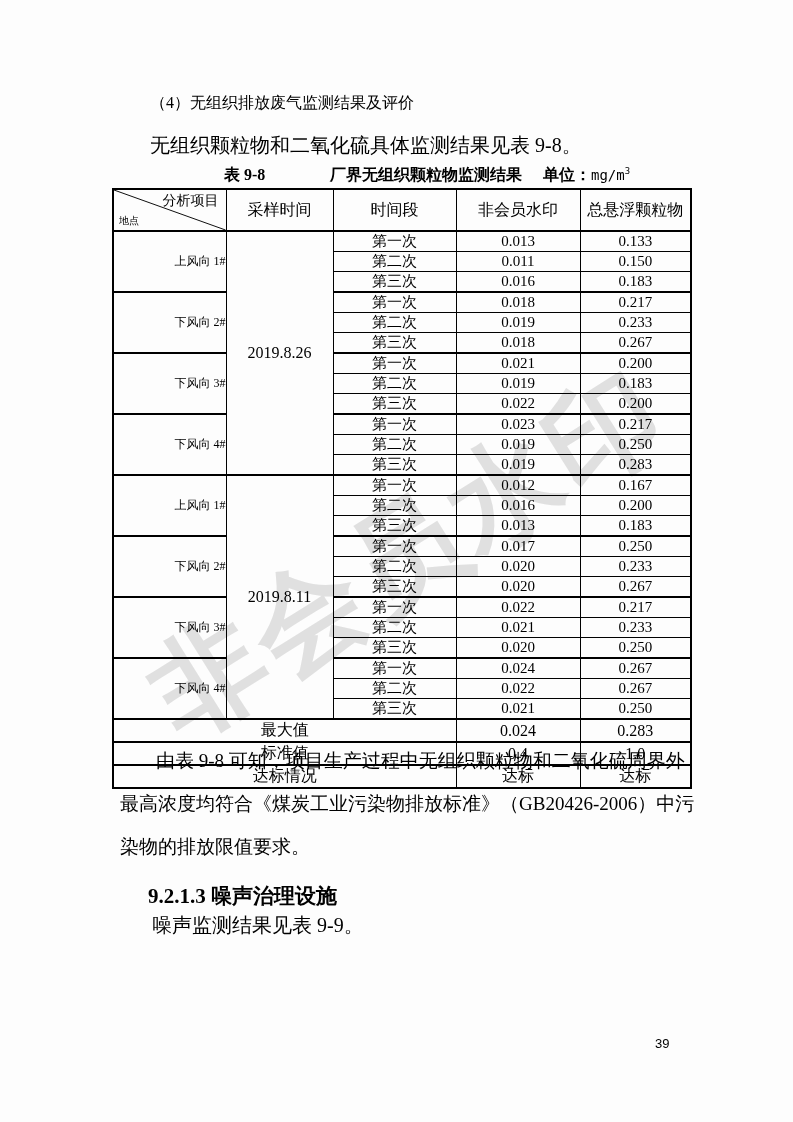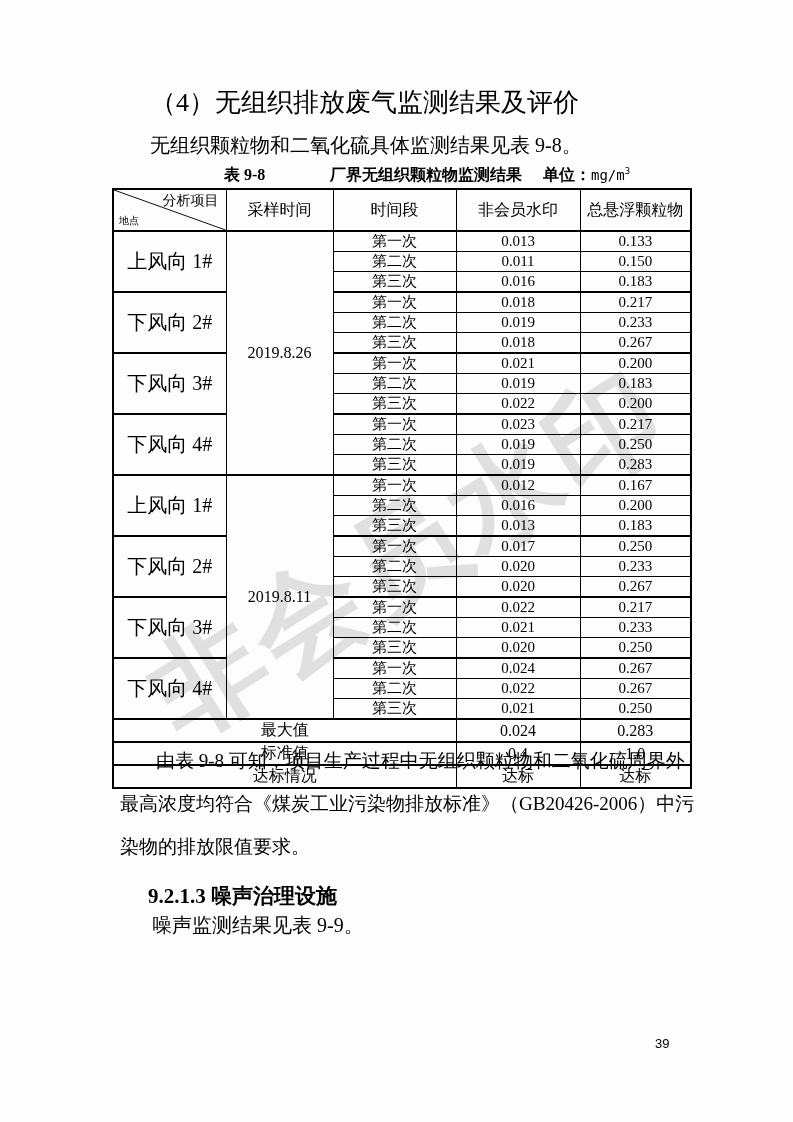--- a/index.html
+++ b/index.html
@@ -9,21 +9,21 @@
     font-family:"Liberation Serif","DejaVu Serif",serif; color:#000; overflow:hidden;
   }
   .layer { position:absolute; inset:0; z-index:1; }
   .watermark {
     position:absolute; left:118px; top:493px; width:576px; height:124px; z-index:0;
     font-size:112px; line-height:124px; letter-spacing:4px; color:#e0e0e0;
     font-weight:bold; white-space:nowrap; transform:rotate(-32deg); transform-origin:center;
     user-select:none;
   }
   .txtline { position:absolute; white-space:nowrap; }
-  .intro-heading { left:150px; top:88px; font-size:26px; line-height:30px; }
+  .intro-heading { left:150px; top:88px; font-size:16px; line-height:30px; }
   .intro-lead   { left:150px; top:130px; font-size:20px; line-height:30px; }
   .caption { position:absolute; left:113px; top:165px; width:578px; height:22px; font-size:16px; }
   .cap-label { position:absolute; left:111px; top:0; font-weight:bold; }
   .cap-title { position:absolute; left:217px; top:0; font-weight:bold; }
   .cap-unit  { position:absolute; left:430px; top:0; }
   .cap-unit .u-lab { font-weight:bold; }
   .cap-unit .u-val { font-family:"DejaVu Sans Mono",monospace; font-size:14px; }
   .cap-unit sup { font-size:9px; font-family:"DejaVu Sans Mono",monospace; }
 
   table.montable {
@@ -31,21 +31,21 @@
     border:2px solid #000; background:transparent;
   }
   .montable th, .montable td {
     border:1px solid #000; text-align:center; vertical-align:middle; padding:0;
     overflow:hidden; white-space:nowrap;
   }
   .montable thead th { height:42px; font-weight:normal; font-size:16px; border-bottom:2px solid #000; }
   .montable tbody tr { height:18px; }
   .montable tbody tr.foot { height:21px;margin-left:24px; }
   .montable tbody tr.grp td { border-top:2px solid #000; }
-  .montable td.loc  { font-size:20px; }
+  .montable td.loc  { font-size:12px;text-align:right; }
   .montable td.date { font-size:16px; }
   .montable td.time { font-size:15px; }
   .montable td.num  { font-size:15px; }
   .montable tr.foot td { font-size:16px; }
 
   th.diag { position:relative; }
   th.diag svg { position:absolute; left:0; top:0; width:100%; height:100%; display:block; }
   .diag-top    { position:absolute; top:2px;  right:7px; font-size:14px; }
   .diag-bottom { position:absolute; bottom:2px; left:5px; font-size:10px; }
 

